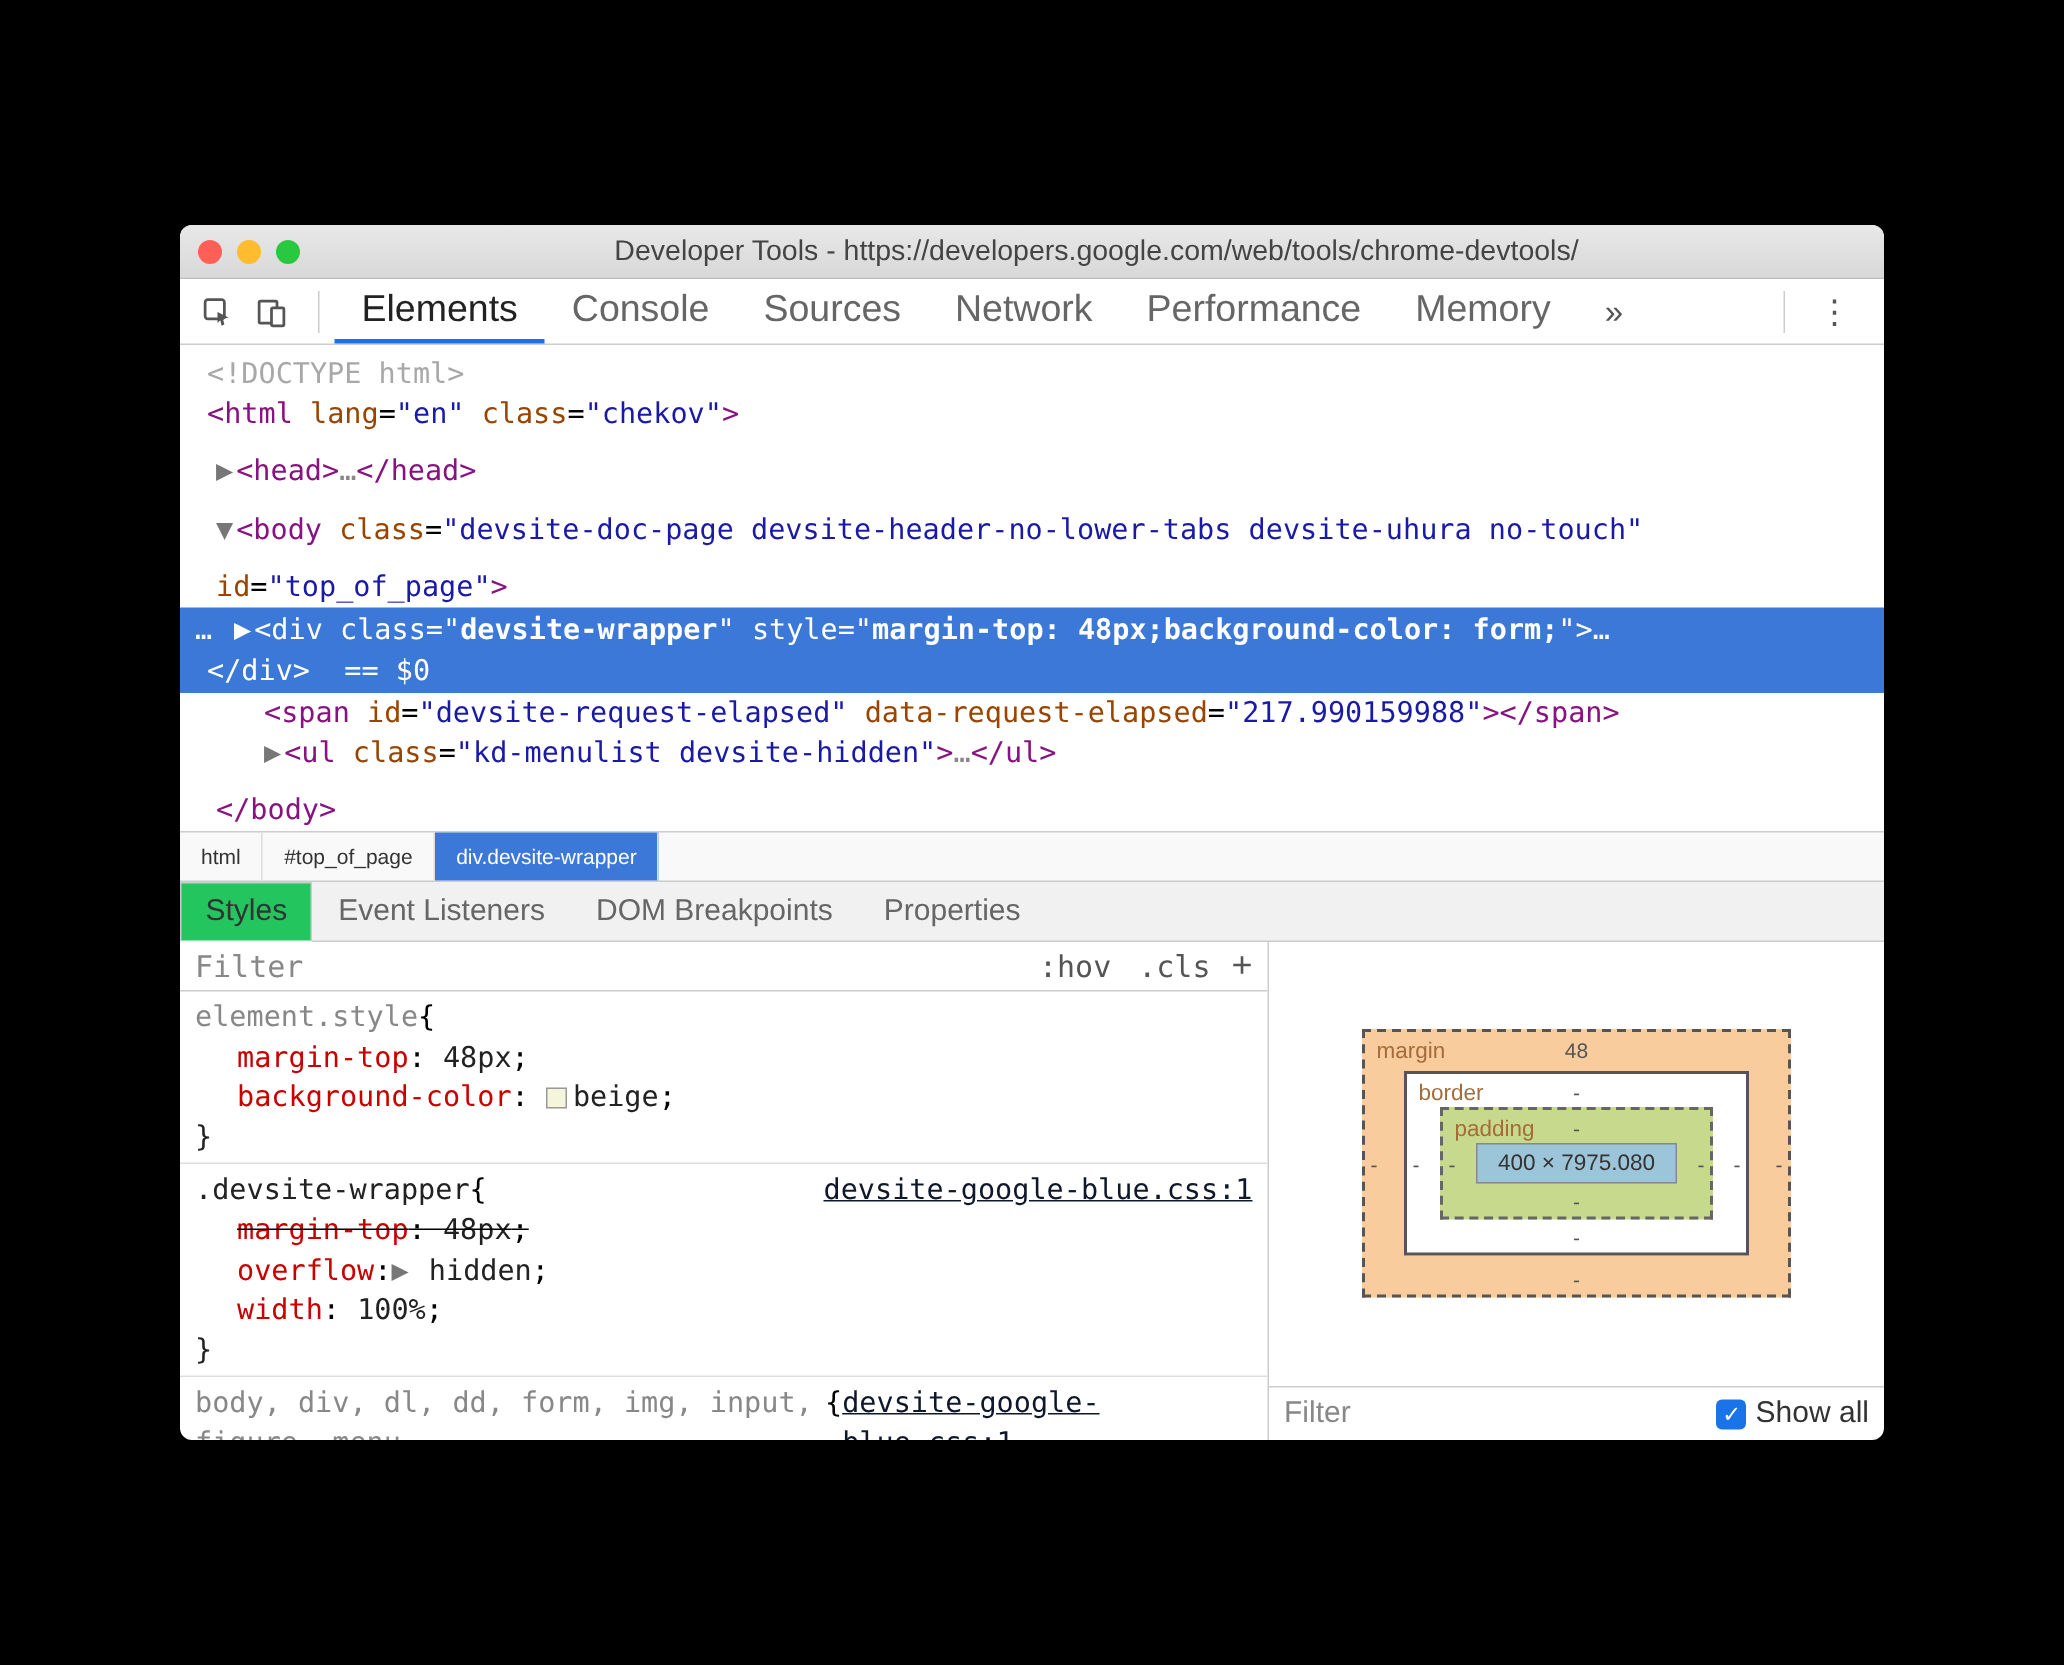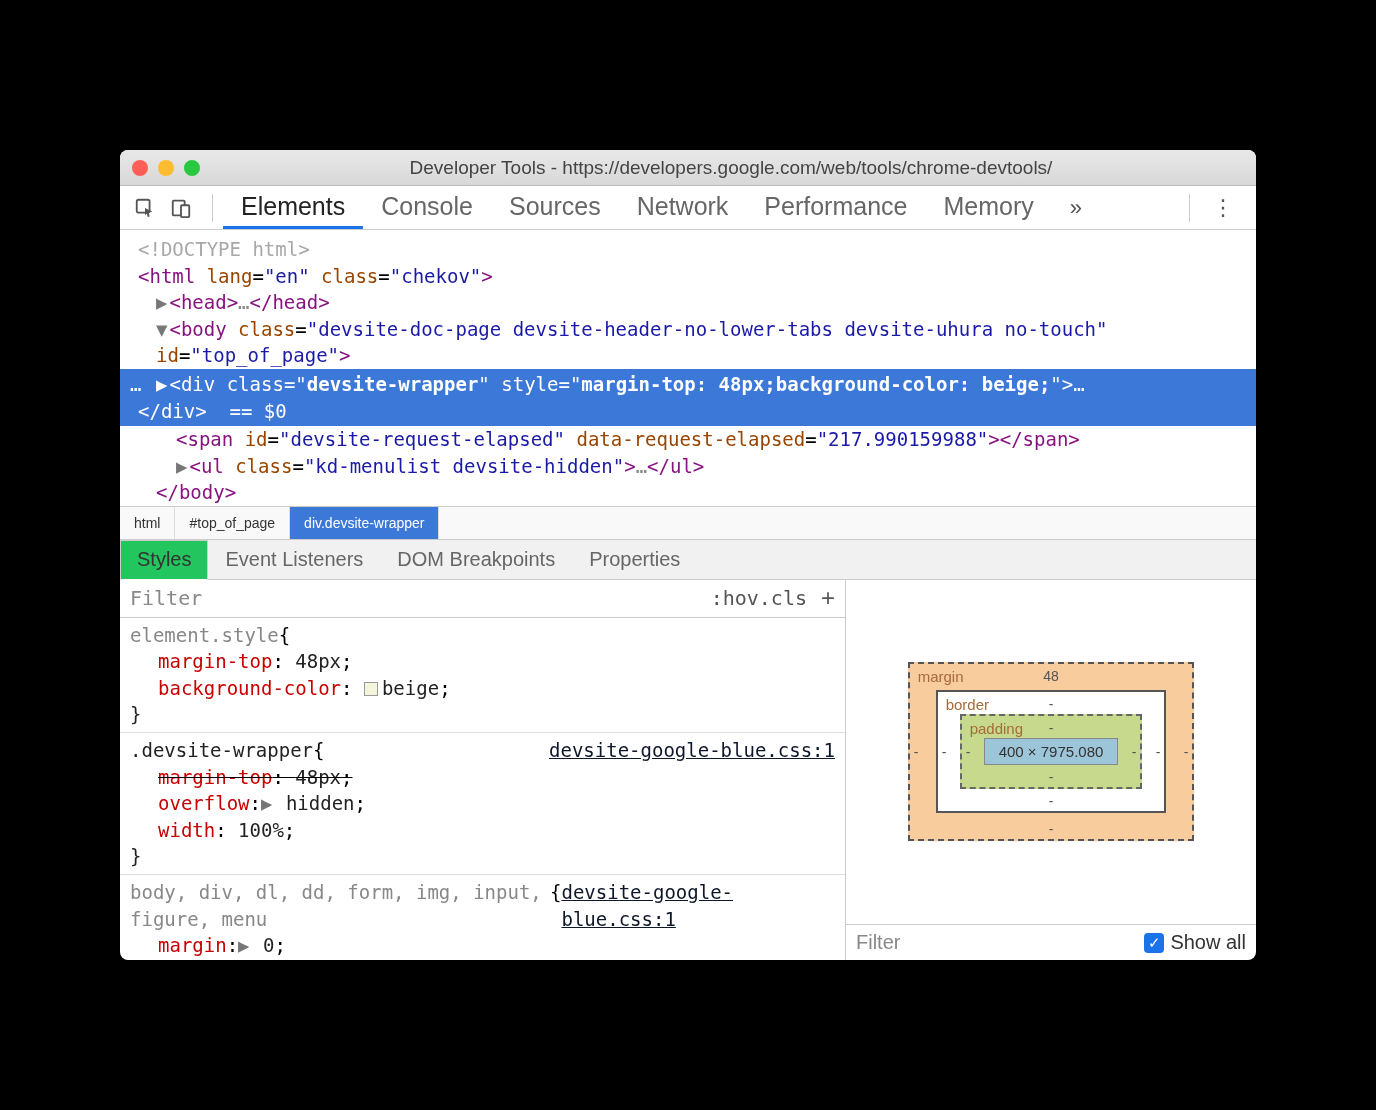--- a/index.html
+++ b/index.html
@@ -84,21 +84,21 @@
 .dom-selected {
   background: #3c78d8;
   color: #fff;
   padding: 2px 18px 2px 36px;
   position: relative;
 }
 .dom-selected .c-tag, .dom-selected .c-attr, .dom-selected .c-val,
 .dom-selected .c-text, .dom-selected .arrow, .dom-selected .c-eq0 { color: #fff; }
 .dom-selected .sel-dots { position:absolute; left:10px; top:2px; color:#fff; }
 .dom-selected .sel-bold { font-weight: bold; }
-.indent1 { padding-left: 36px; }
+.indent1 { padding-left: 24px; margin-top: 12px; }
 .indent2 { padding-left: 56px; }
 
 .breadcrumb {
   height: 34px;
   border-top: 1px solid #ccc;
   border-bottom: 1px solid #ccc;
   display: flex;
   align-items: stretch;
   font-size: 14px;
   background: #f9f9f9;
@@ -155,21 +155,21 @@
 .filter-row {
   display: flex;
   align-items: center;
   height: 38px;
   border-bottom: 1px solid #ccc;
   padding: 0 10px;
   font-size: 20px;
   color: #888;
 }
 .filter-label { flex: 1; font-family: Menlo, monospace; }
-.filter-ctl { font-family: Menlo, monospace; color:#555; }
+.filter-ctl { margin-left: 18px; font-family: Menlo, monospace; color:#555; }
 .plus-btn { font-size: 24px; color:#555; margin-left:14px; }
 
 .rules {
   font-family: Menlo, Consolas, monospace;
   font-size: 19px;
   line-height: 1.4;
   overflow: hidden;
 }
 .rule-block { border-bottom: 1px solid #ddd; padding: 4px 10px; }
 .rule-head { display:flex; }
@@ -296,21 +296,21 @@
 
   <div class="dom-panel">
     <div class="dom-line"><span class="c-doctype">&lt;!DOCTYPE html&gt;</span></div>
     <div class="dom-line"><span class="c-tag">&lt;html</span> <span class="c-attr">lang</span>=<span class="c-val">"en"</span> <span class="c-attr">class</span>=<span class="c-val">"chekov"</span><span class="c-tag">&gt;</span></div>
     <div class="dom-line indent1"><span class="arrow">▶</span><span class="c-tag">&lt;head&gt;</span><span class="c-dim">…</span><span class="c-tag">&lt;/head&gt;</span></div>
     <div class="dom-line indent1"><span class="arrow">▼</span><span class="c-tag">&lt;body</span> <span class="c-attr">class</span>=<span class="c-val">"devsite-doc-page devsite-header-no-lower-tabs devsite-uhura no-touch"</span></div>
     <div class="dom-line indent1"><span class="c-attr">id</span>=<span class="c-val">"top_of_page"</span><span class="c-tag">&gt;</span></div>
 
     <div class="dom-selected">
       <span class="sel-dots">…</span>
-      <span class="arrow">▶</span><span class="c-tag">&lt;div</span> <span class="c-attr">class</span>="<span class="sel-bold">devsite-wrapper</span>" <span class="c-attr">style</span>="<span class="sel-bold">margin-top: 48px;background-color: beige;</span>"<span class="c-tag">&gt;</span>…<br>
+      <span class="arrow">▶</span><span class="c-tag">&lt;div</span> <span class="c-attr">class</span>="<span class="sel-bold">devsite-wrapper</span>" <span class="c-attr">style</span>="<span class="sel-bold">margin-top: 48px;background-color: form;</span>"<span class="c-tag">&gt;</span>…<br>
       <span class="c-tag" style="margin-left:-18px;">&lt;/div&gt;</span>&nbsp;&nbsp;<span class="c-eq0">== $0</span>
     </div>
 
     <div class="dom-line indent2"><span class="c-tag">&lt;span</span> <span class="c-attr">id</span>=<span class="c-val">"devsite-request-elapsed"</span> <span class="c-attr">data-request-elapsed</span>=<span class="c-val">"217.990159988"</span><span class="c-tag">&gt;&lt;/span&gt;</span></div>
     <div class="dom-line indent2"><span class="arrow">▶</span><span class="c-tag">&lt;ul</span> <span class="c-attr">class</span>=<span class="c-val">"kd-menulist devsite-hidden"</span><span class="c-tag">&gt;</span><span class="c-dim">…</span><span class="c-tag">&lt;/ul&gt;</span></div>
     <div class="dom-line indent1"><span class="c-tag">&lt;/body&gt;</span></div>
   </div>
 
   <div class="breadcrumb">
     <div class="crumb">html</div>

